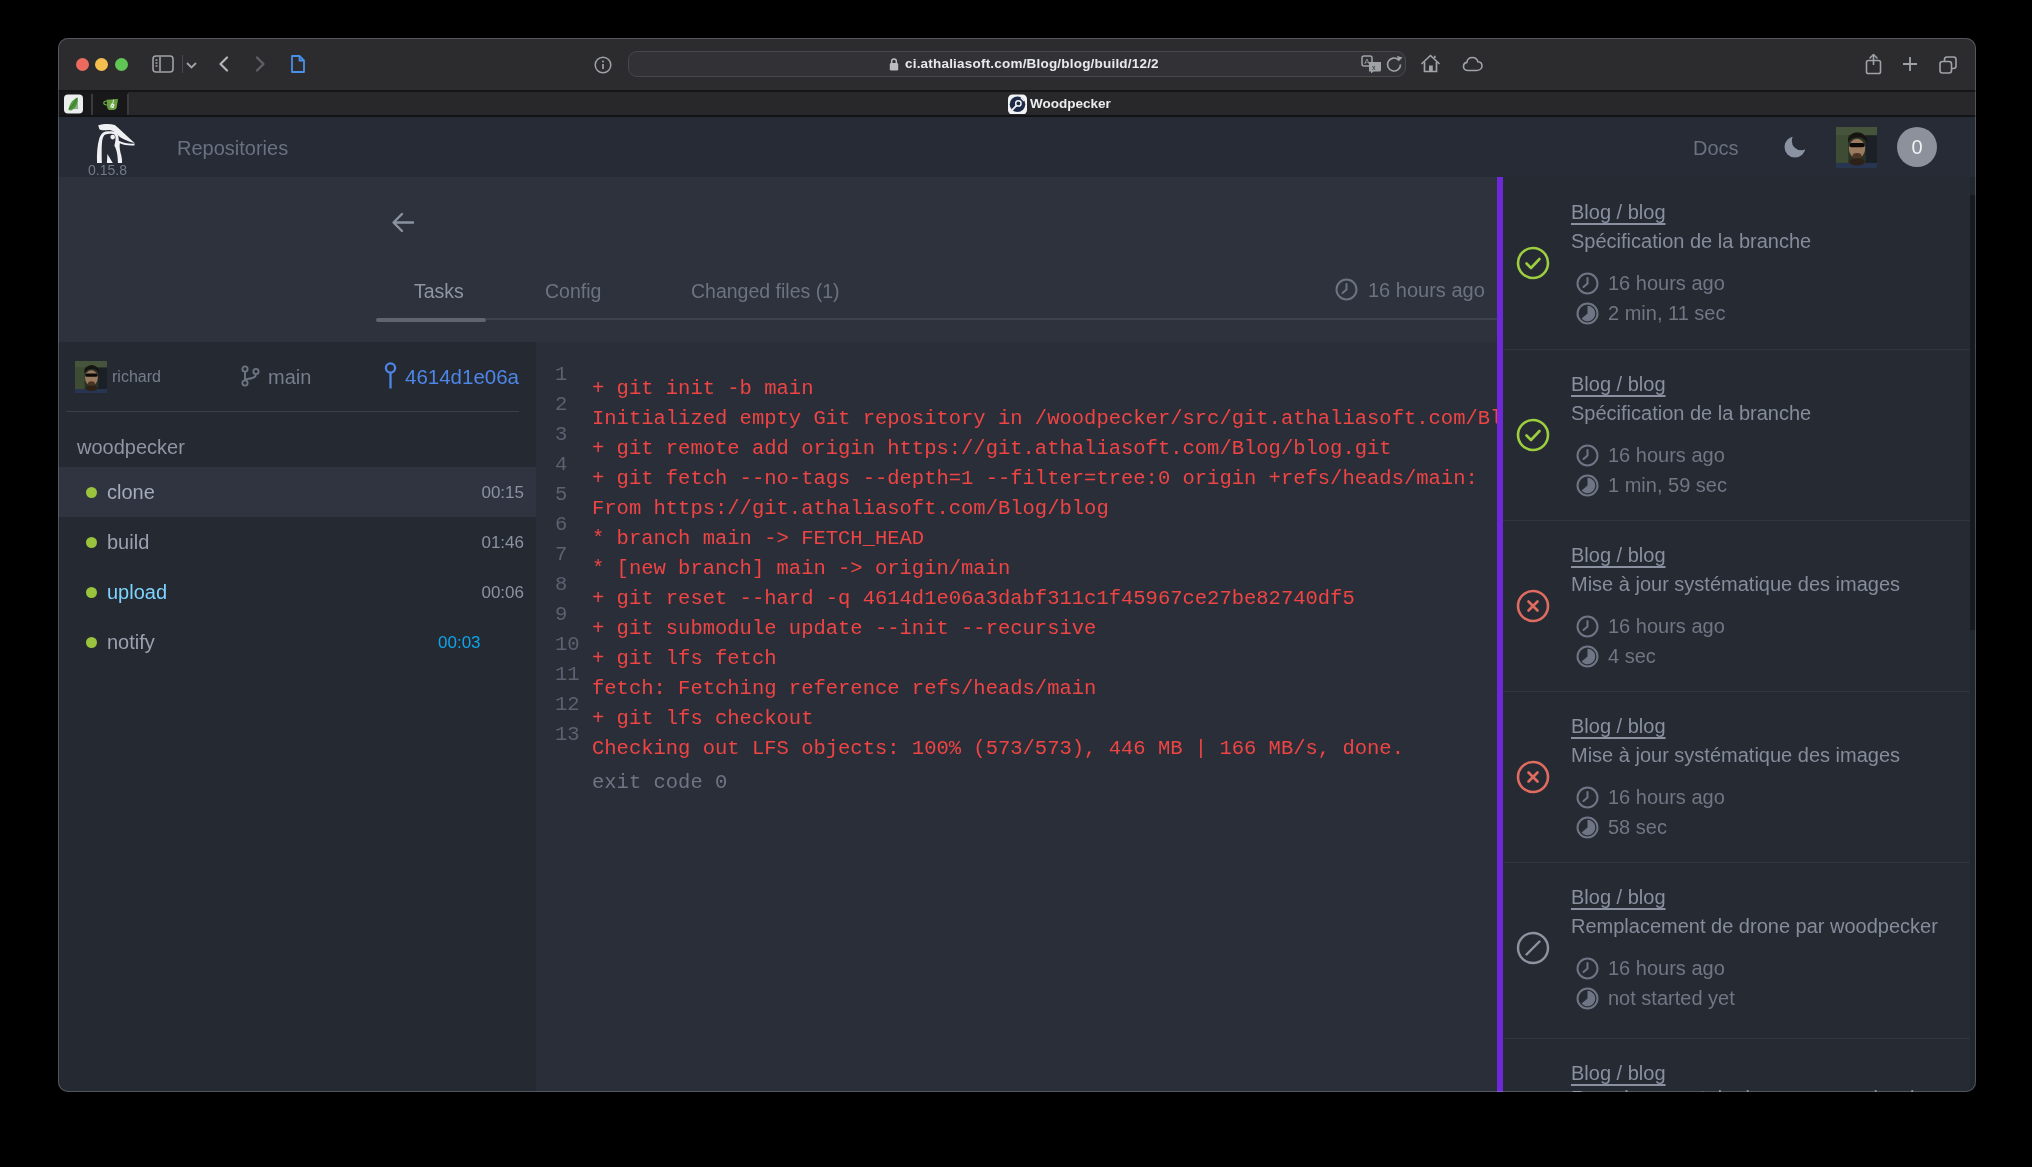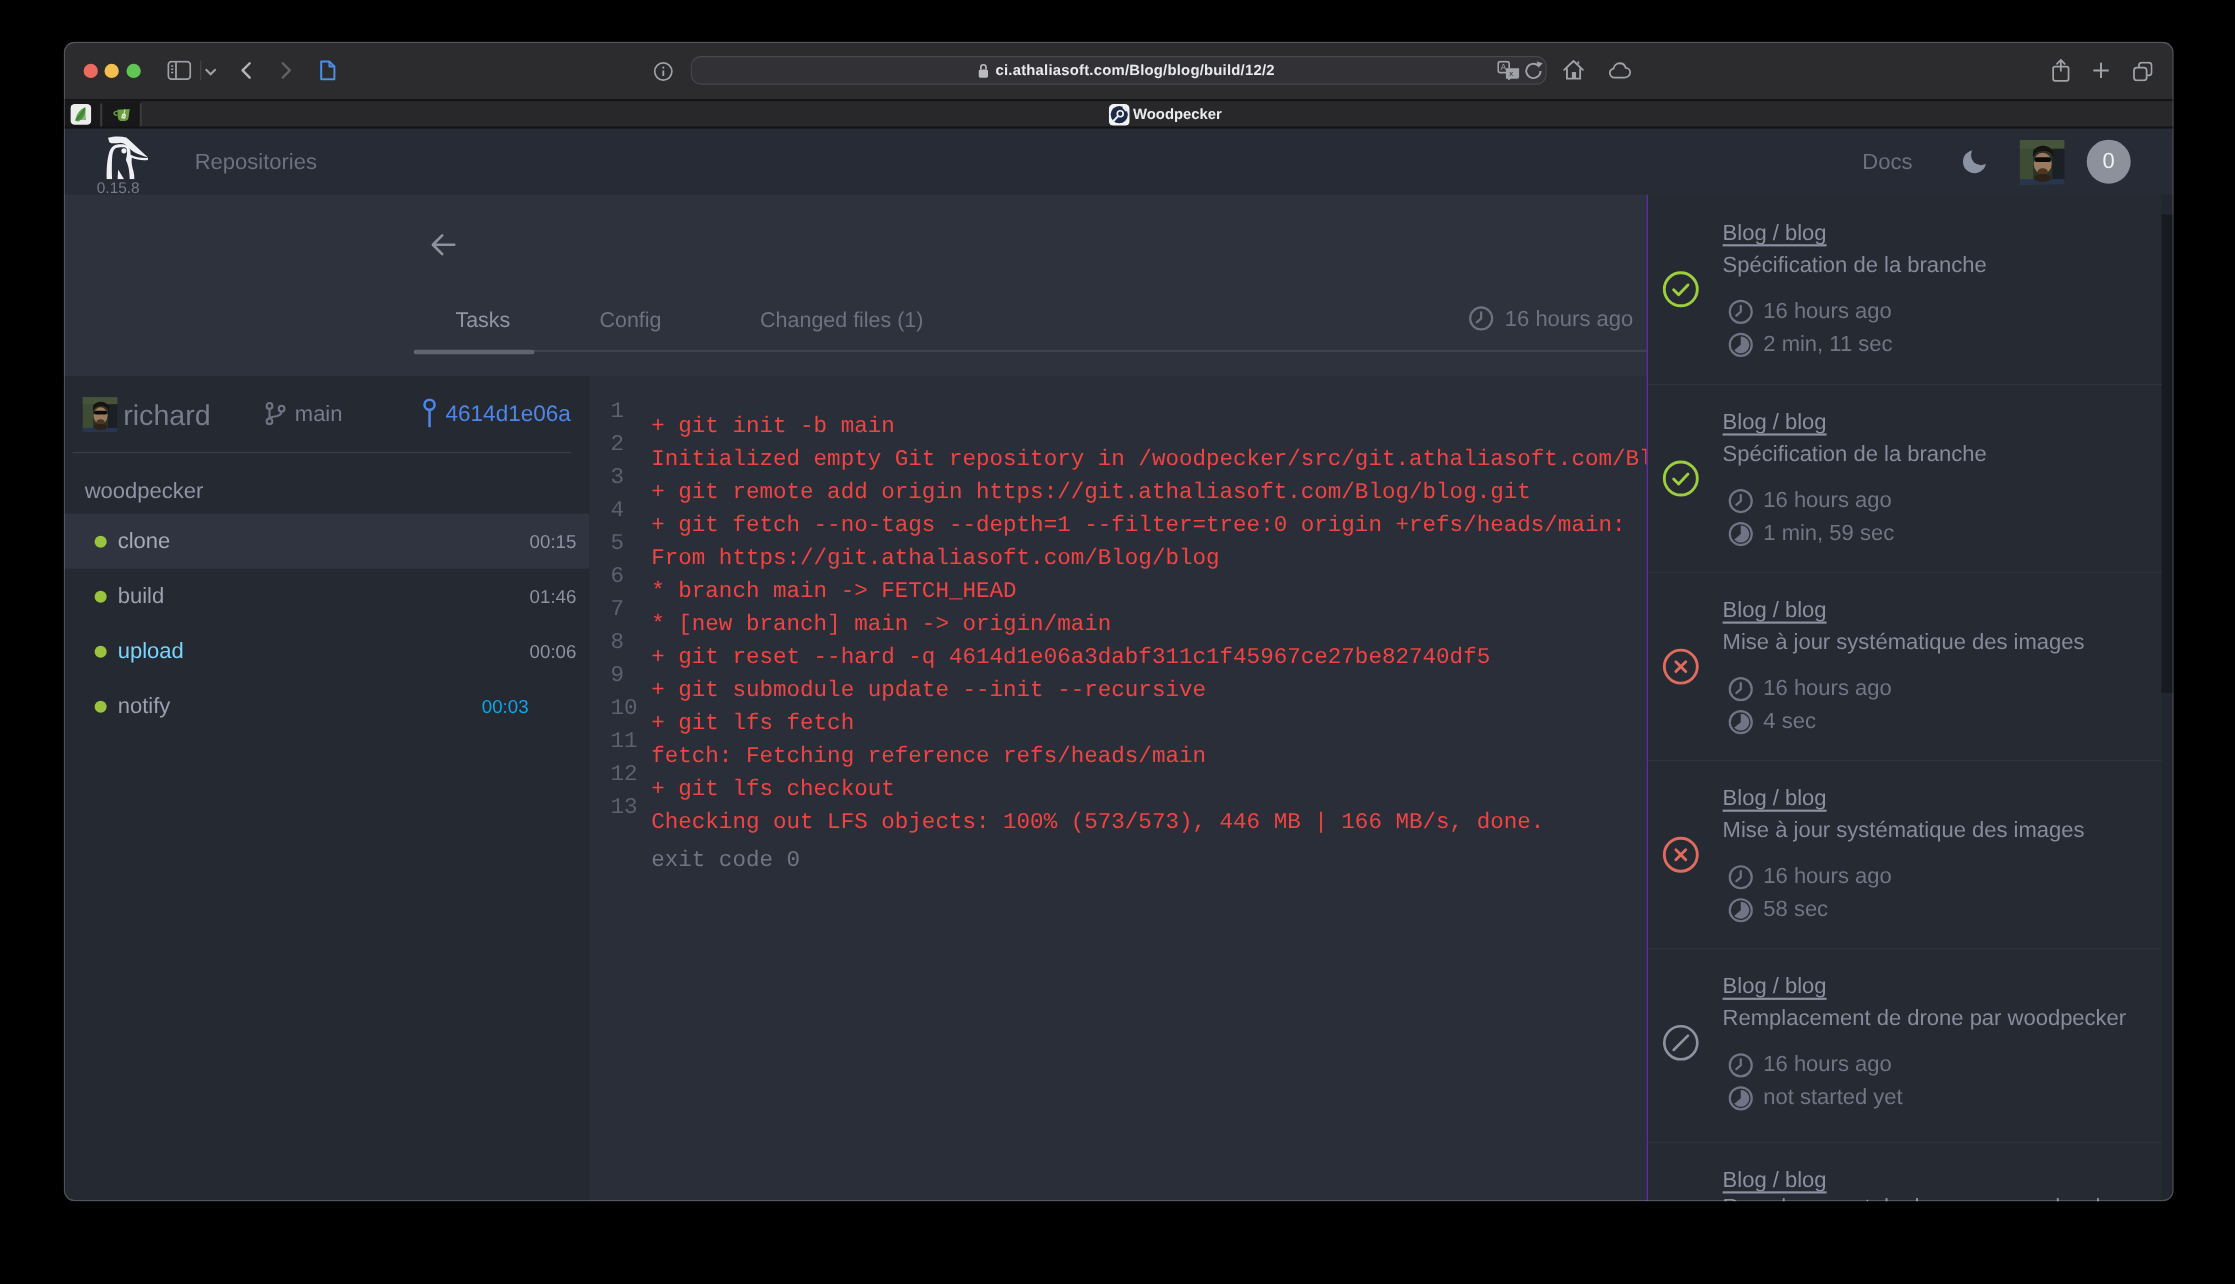--- a/index.html
+++ b/index.html
@@ -7,21 +7,21 @@
 #win { position:absolute; left:58px; top:38px; width:1918px; height:1054px; border-radius:10px; overflow:hidden; background:#262a33; box-shadow: inset 0 0 0 1px rgba(185,190,200,0.28); }
 .abs { position:absolute; }
 #win::after { content:""; position:absolute; left:0; top:0; right:0; bottom:0; border-radius:10px; box-shadow: inset 0 0 0 1px rgba(195,200,210,0.28); z-index:99; pointer-events:none; }
 .txt { position:absolute; white-space:nowrap; }
 #toolbar { position:absolute; left:0; top:0; width:1918px; height:52px; background:#2c2c2e; }
 #tabstrip { position:absolute; left:0; top:52px; width:1918px; height:27px; background:#28282a; }
 #navbar { position:absolute; left:0; top:79px; width:1918px; height:60px; background:#272b35; }
 #header { position:absolute; left:0; top:139px; width:1918px; height:165px; background:#2e323d; }
 #lpanel { position:absolute; left:0; top:304px; width:478px; height:750px; background:#252932; }
 #logarea { position:absolute; left:478px; top:304px; width:961px; height:750px; background:#2a2e38; overflow:hidden; }
-#sidebar { position:absolute; left:1439px; top:139px; width:479px; height:915px; background:#262a33; border-left:1px solid #6d28d9; }
+#sidebar { position:absolute; left:1439px; top:139px; width:479px; height:915px; background:#262a33; border-left:6px solid #6d28d9; }
 pre { font-family:"Liberation Mono", monospace; font-size:20.5px; line-height:30px; letter-spacing:0px; }
 .circ { position:absolute; border-radius:50%; }
 .entry { position:absolute; left:0; width:467px; height:172px; }
 .entry .icon { left:13px; top:69px; }
 .entry .lnk { left:68px; top:23px; height:24px; line-height:24px; font-size:20px; color:#8a90a0; text-decoration:underline; text-underline-offset:4px; }
 .entry .msg { left:68px; top:52px; height:24px; line-height:24px; font-size:20px; color:#868c9b;text-align:right; }
 .entry .clk { left:73px; top:95px; }
 .entry .m1 { left:105px; top:94px; height:24px; line-height:24px; font-size:20px; color:#717684; }
 .entry .dur { left:73px; top:125px; }
 .entry .m2 { left:105px; top:124px; height:24px; line-height:24px; font-size:20px; color:#717684; }
@@ -178,21 +178,21 @@
     <rect x="29" y="0" width="11" height="40" fill="#1b2027"></rect>
     <rect x="0" y="0" width="40" height="8" fill="#46543b"></rect>
     <ellipse cx="20.5" cy="21" rx="8" ry="9.5" fill="#9b7b5f"></ellipse>
     <path d="M12 17 C12 8 30 7.5 30 17 L30 11 C26.5 3.5 15 3.5 12 11 Z" fill="#171310"></path>
     <path d="M11.5 15 C13 8 29 7 29.8 15 C30 10 26 5.5 20.5 5.5 C15.5 5.5 12 9.5 11.5 15 Z" fill="#171310"></path>
     <rect x="13" y="15.5" width="15" height="4.2" rx="2" fill="#0c0a09"></rect>
     <ellipse cx="20.5" cy="28.5" rx="4.5" ry="3.2" fill="#4a3526"></ellipse>
     <rect x="0" y="35" width="40" height="5" fill="#273550"></rect>
     <ellipse cx="20.5" cy="34" rx="7.5" ry="3.5" fill="#2e2218"></ellipse>
   </svg>
-  <div class="txt" style="left:54px;top:22.5px;height:24px;line-height:24px;font-size:26px;color:#767d8c;">richard</div>
+  <div class="txt" style="left:54px;top:22.5px;height:24px;line-height:24px;font-size:16px;color:#767d8c;">richard</div>
   <svg class="abs" style="left:182px;top:23px;" width="21" height="22" viewBox="0 0 21 22">
         <circle cx="5" cy="4" r="2.6" fill="none" stroke="#6d7482" stroke-width="1.9"></circle>
         <circle cx="5" cy="18" r="2.6" fill="none" stroke="#6d7482" stroke-width="1.9"></circle>
         <circle cx="16" cy="6.5" r="2.6" fill="none" stroke="#6d7482" stroke-width="1.9"></circle>
         <path d="M5 6.6 V15.4 M16 9.1 C16 12.5 12 13.5 8.5 13.8 C6.8 14 5.5 14.5 5 15.4" fill="none" stroke="#6d7482" stroke-width="1.9"></path>
       </svg>
   <div class="txt" style="left:210px;top:22.5px;height:24px;line-height:24px;font-size:20px;color:#767d8c;">main</div>
   <svg class="abs" style="left:326px;top:20px;" width="13" height="28" viewBox="0 0 13 28">
         <circle cx="6.5" cy="6" r="4.6" fill="none" stroke="#4e86e8" stroke-width="2.3"></circle>
         <line x1="6.5" y1="10.8" x2="6.5" y2="26.5" stroke="#4e86e8" stroke-width="2.3"></line>

